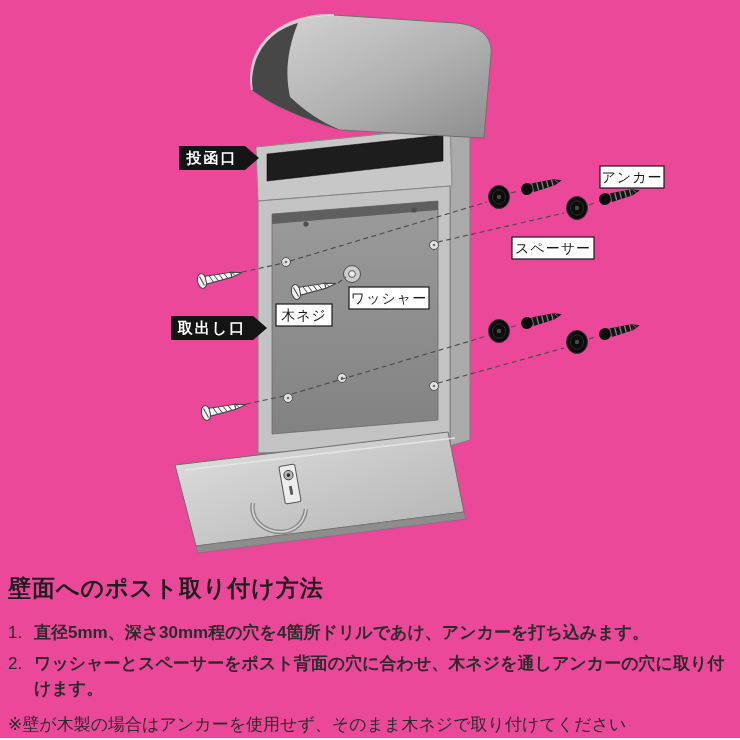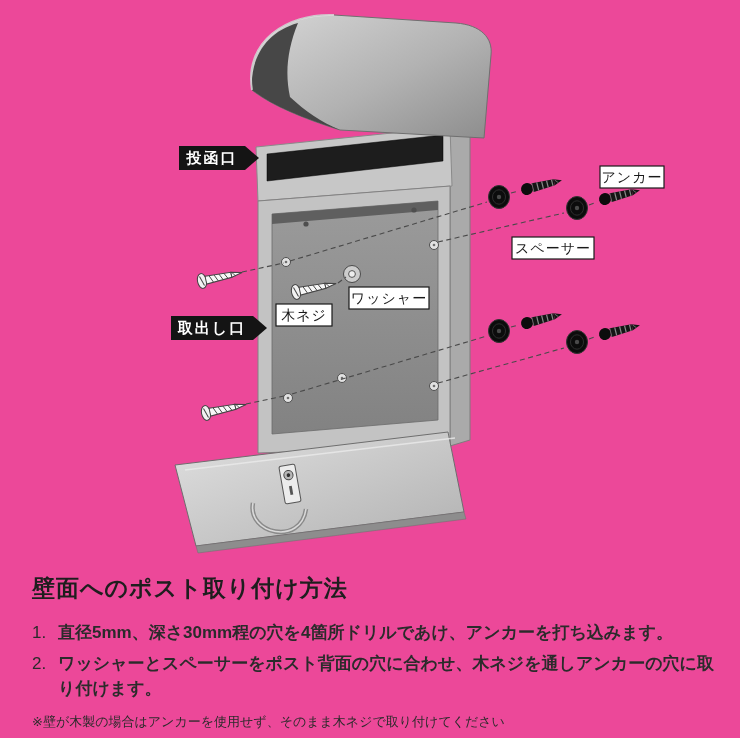--- a/index.html
+++ b/index.html
@@ -29,42 +29,41 @@
     stroke-width: 1.2px;
   }
   .dash {
     stroke: #4a4a4a;
     stroke-width: 1.1px;
     stroke-dasharray: 5 3.5;
     fill: none;
   }
   .instructions {
     padding: 4px 10px 0 8px;
-    margin-left: 24px;
   }
   .title {
     font-size: 23px;
     font-weight: bold;
     letter-spacing: 1px;
     margin: 10px 0 16px 0;
     color: #1e1e1e;
   }
   .steps {
     list-style: none;
     margin: 0;
     padding: 0;
     font-size: 17px;
     line-height: 1.5;
     color: #2b2b2b;
   }
   .step { display: flex; margin-bottom: 5px; }
   .step .no { flex: 0 0 26px; }
   .step .txt { flex: 1; font-weight: bold; }
   .note {
-    font-size: 13px;
+    font-size: 17px;
     line-height: 1.5;
     margin: 10px 0 0 0;
     color: #2b2b2b;
   }
 </style>
 </head>
 <body>
 
 <div class="page">
 

